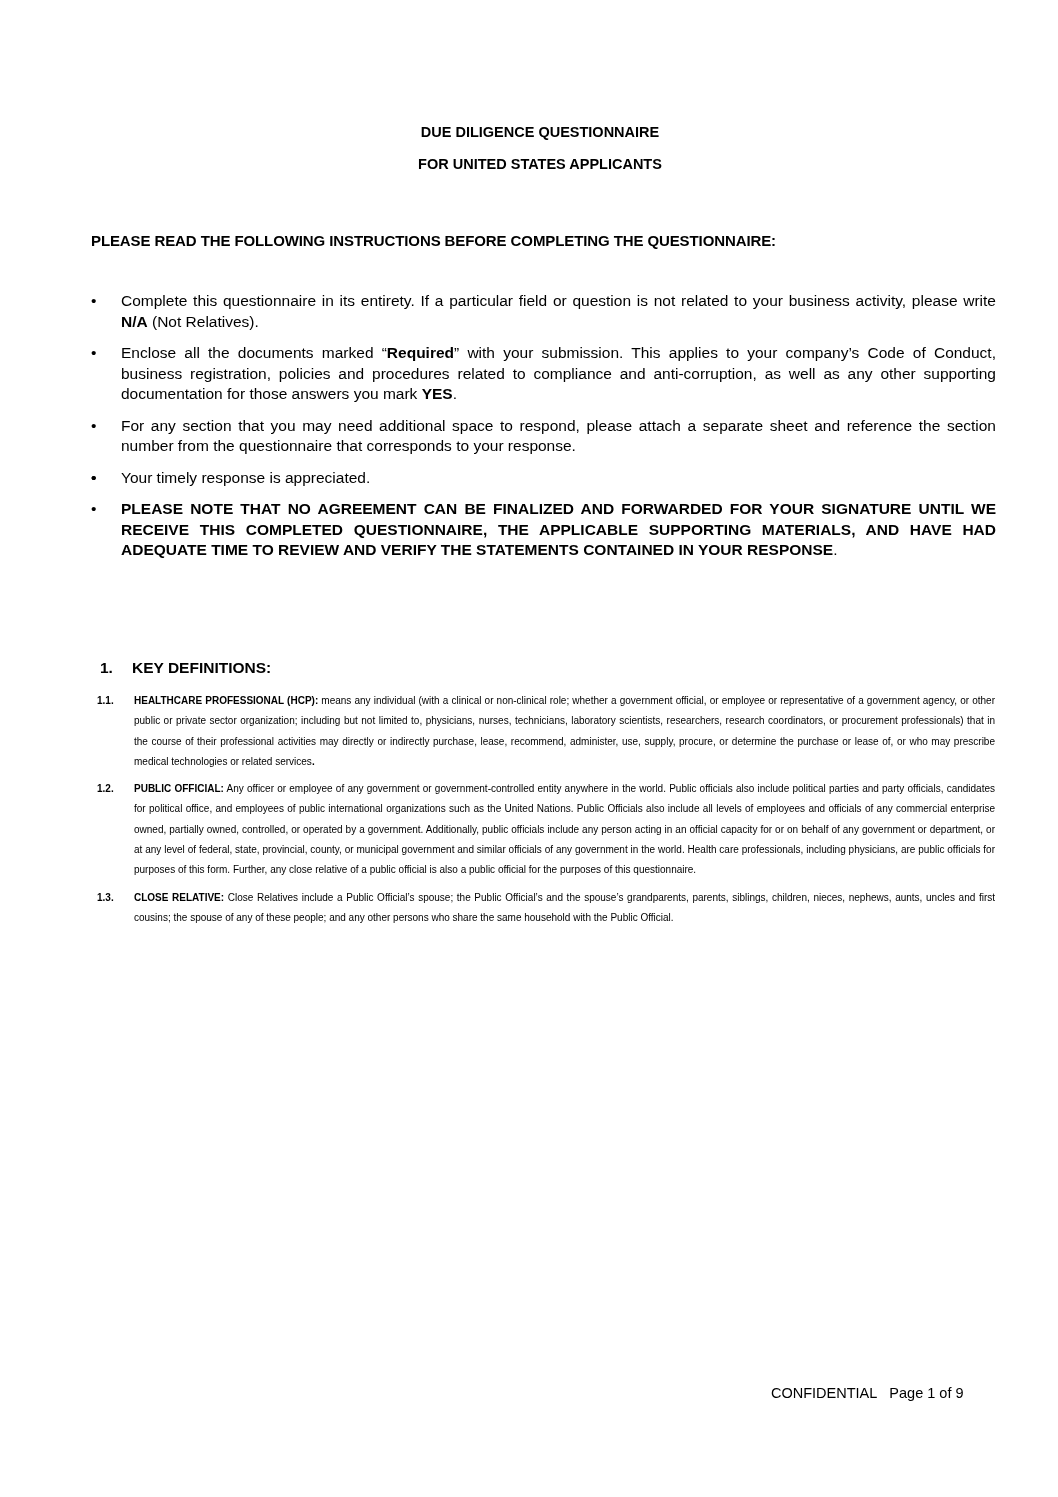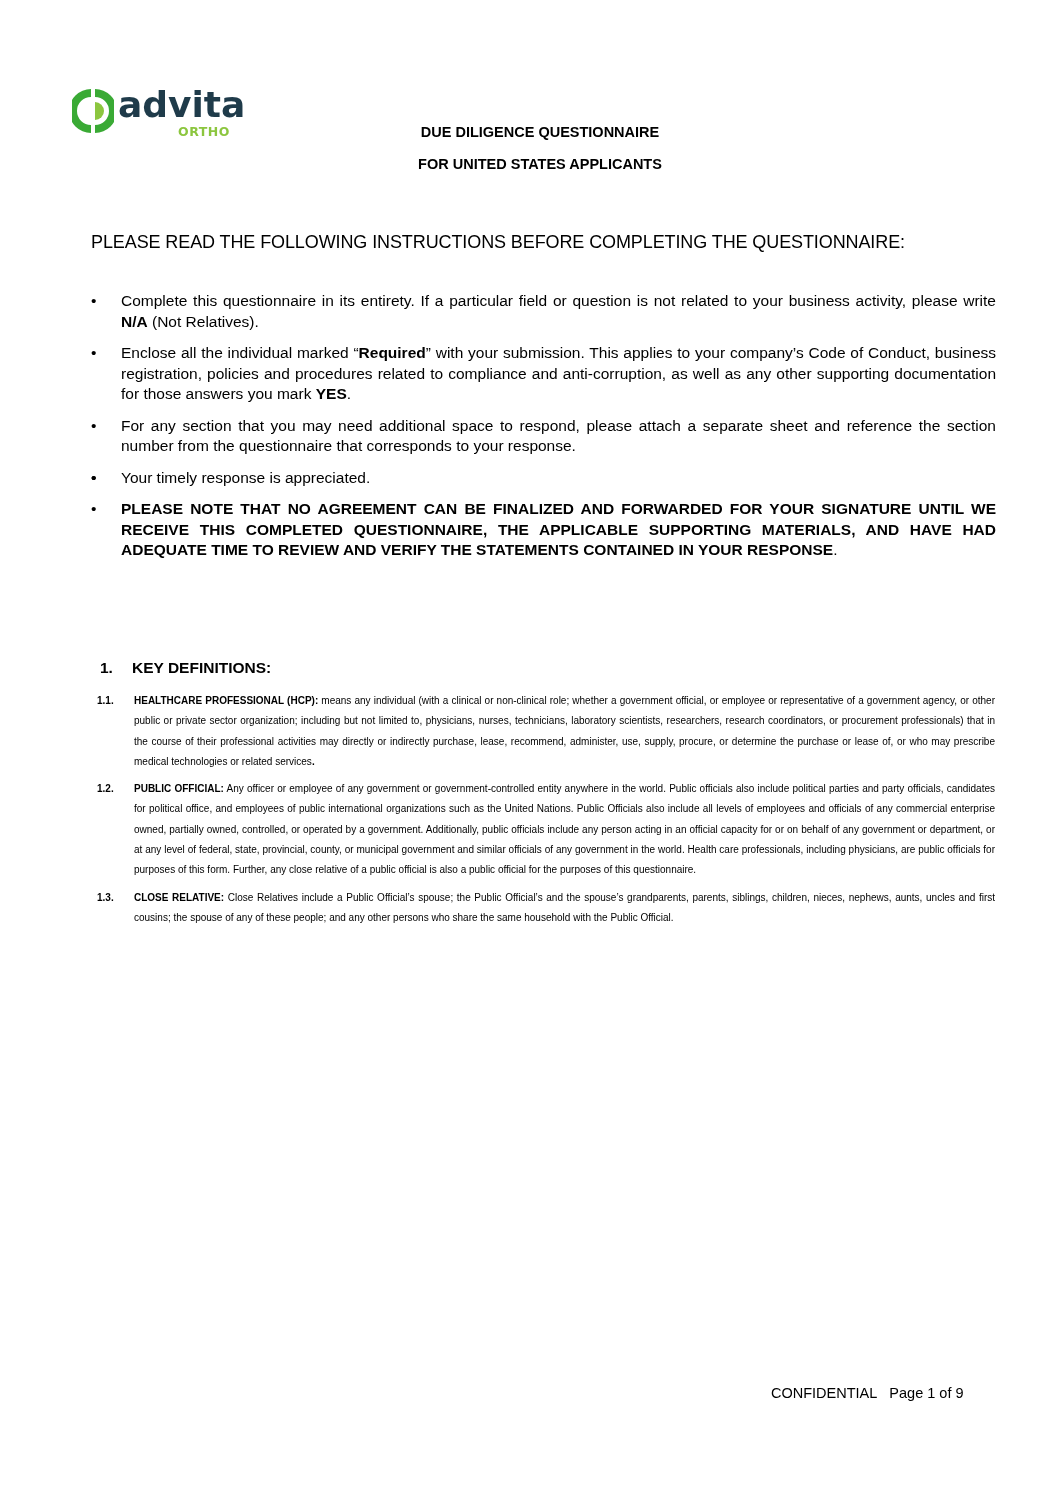--- a/index.html
+++ b/index.html
@@ -9,21 +9,21 @@
 
     .logo { position: absolute; left: 72px; top: 87px; width: 170px; height: 52px; }
     .logo-word { position: absolute; left: 46px; top: -3px; font-size: 36px; font-weight: bold;
                  color: #1f3b4a; letter-spacing: 0px; font-family: "DejaVu Sans", sans-serif; }
     .logo-sub { position: absolute; left: 106px; top: 37px; font-size: 12.5px; font-weight: bold;
                 color: #8cc63f; letter-spacing: 0.5px; font-family: "DejaVu Sans", sans-serif; }
 
     .title { position: absolute; left: 0; width: 1080px; text-align: center;
              font-size: 14.5px; font-weight: bold; }
 
-    .instr-heading { position: absolute; left: 91px; top: 232px; font-size: 18px; font-weight: normal;
+    .instr-heading { position: absolute; left: 91px; top: 232px; font-size: 15px; font-weight: bold;
                      letter-spacing: -0.1px; }
 
     .bullets { position: absolute; left: 91px; top: 291px; width: 905px; }
     .bullet { position: relative; padding-left: 30px; font-size: 15.5px; line-height: 20.5px;
               text-align: justify; margin-bottom: 11px; }
     .bullet .dot { position: absolute; left: 0; top: 0; }
 
     .sec-head { position: absolute; left: 64px; top: 659px; font-size: 15.5px; font-weight: bold; margin-left: 36px; }
     .sec-head .num { display: inline-block; width: 32px; }
 
@@ -34,43 +34,34 @@
     .def .dterm { font-weight: bold; }
 
     .footer { position: absolute; left: 771px; top: 1385px; font-size: 14.5px; }
     .footer span + span { margin-left: 12px; }
   </style>
 </head>
 <body>
 
 <div class="page">
 
-  <div class="logo">
-    <svg width="42" height="48" viewBox="0 0 42 48" style="position:absolute;left:0;top:0;">
-      <path d="M19 2 A22 22 0 0 0 19 46 L19 38 A14 14 0 0 1 19 10 Z" fill="#3aaa35"></path>
-      <path d="M23 2 A22 22 0 0 1 23 46 L23 38 A14 14 0 0 0 23 10 Z" fill="#3aaa35"></path>
-      <path d="M23 15 A9 9 0 0 1 23 33 Z" fill="#8cc63f"></path>
-    </svg>
-    <span class="logo-word">advita</span>
-    <span class="logo-sub">ORTHO</span>
-  </div>
 
   <div class="title" style="top:124px;">DUE DILIGENCE QUESTIONNAIRE</div>
   <div class="title" style="top:156px;">FOR UNITED STATES APPLICANTS</div>
 
   <div class="instr-heading">PLEASE READ THE FOLLOWING INSTRUCTIONS BEFORE COMPLETING THE QUESTIONNAIRE:</div>
 
   <div class="bullets">
     <div class="bullet">
       <span class="dot">•</span>
       <span>Complete this questionnaire in its entirety. If a particular field or question is not related to your business activity, please write </span><b>N/A</b><span> (Not Relatives).</span>
     </div>
     <div class="bullet">
       <span class="dot">•</span>
-      <span>Enclose all the individual marked “</span><b>Required</b><span>” with your submission.  This applies to your company’s Code of Conduct, business registration, policies and procedures related to compliance and anti-corruption, as well as any other supporting documentation for those answers you mark </span><b>YES</b><span>.</span>
+      <span>Enclose all the documents marked “</span><b>Required</b><span>” with your submission.  This applies to your company’s Code of Conduct, business registration, policies and procedures related to compliance and anti-corruption, as well as any other supporting documentation for those answers you mark </span><b>YES</b><span>.</span>
     </div>
     <div class="bullet">
       <span class="dot">•</span>
       <span>For any section that you may need additional space to respond, please attach a separate sheet and reference the section number from the questionnaire that corresponds to your response.</span>
     </div>
     <div class="bullet">
       <span class="dot">•</span>
     </div>
     <div class="bullet">
       <span class="dot">•</span>

